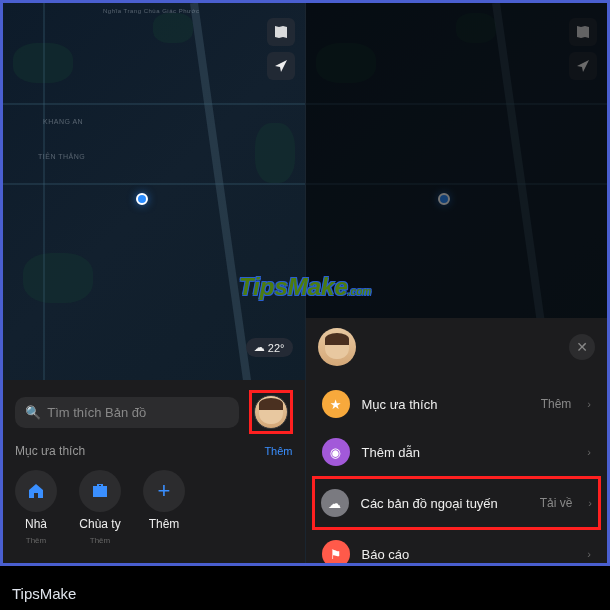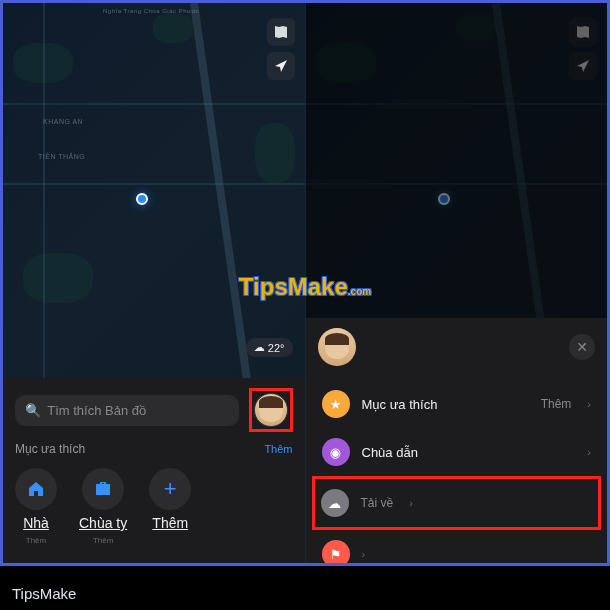--- a/index.html
+++ b/index.html
@@ -7,39 +7,39 @@
 .container { width: 610px; height: 566px; display: flex; border: 3px solid #4a5fd0; position: relative; }
 .panel { flex: 1; position: relative; overflow: hidden; background: #0a1520; }
 .panel-left { border-right: 1px solid #1a2530; }
 .map-bg { position: absolute; inset: 0; background: linear-gradient(135deg, #0d1b2a 0%, #12202e 40%, #0f1d28 100%); }
 .map-road { position: absolute; background: rgba(60,100,120,0.3); }
 .map-highway { position: absolute; background: rgba(100,130,150,0.25); width: 8px; height: 100%; left: 62%; transform: rotate(-8deg); transform-origin: top; }
 .map-green { position: absolute; background: rgba(20,60,50,0.35); border-radius: 40%; }
 .loc-label { position: absolute; color: rgba(160,170,180,0.5); font-size: 7px; letter-spacing: 0.5px; }
 .user-dot { position: absolute; width: 12px; height: 12px; background: #2a8cff; border: 2px solid #fff; border-radius: 50%; left: 44%; top: 190px; box-shadow: 0 0 8px rgba(42,140,255,0.6); }
 .watermark { position: absolute; left: 50%; top: 270px; transform: translateX(-50%); z-index: 5; }
-.watermark-text { font-size: 24px; font-weight: 700; color: #eab308; text-shadow: 0 0 1px #2a5fd0, 1px 1px 0 #2a5fd0, -1px -1px 0 #2a5fd0, 1px -1px 0 #2a5fd0, -1px 1px 0 #2a5fd0; }
+.watermark-text { font-size: 24px; font-weight: 700; font-style: italic; color: #4d7c0f; text-shadow: 0 0 1px #2a5fd0, 1px 1px 0 #2a5fd0, -1px -1px 0 #2a5fd0, 1px -1px 0 #2a5fd0, -1px 1px 0 #2a5fd0; }
 .watermark-com { font-size: 10px; }
 .ctrl-btns { position: absolute; right: 10px; top: 15px; display: flex; flex-direction: column; gap: 6px; }
 .ctrl-btn { width: 28px; height: 28px; background: rgba(40,45,55,0.7); border-radius: 6px; display: flex; align-items: center; justify-content: center; color: #eee; }
 .weather { position: absolute; right: 12px; top: 335px; background: rgba(40,45,55,0.85); padding: 3px 8px; border-radius: 10px; color: #eee; font-size: 11px; display: flex; align-items: center; gap: 3px; }
 .bottom-sheet { position: absolute; bottom: 0; left: 0; right: 0; background: #1c1c1e; padding: 10px 12px; }
 .search-row { display: flex; align-items: center; gap: 10px; margin-bottom: 10px; }
 .search-box { flex: 1; background: #2c2c2e; border-radius: 10px; padding: 8px 10px; display: flex; align-items: center; gap: 6px; color: #888; font-size: 13px; }
 .avatar { width: 34px; height: 34px; border-radius: 50%; background: linear-gradient(#e8c8a0, #d4a878); display: flex; align-items: center; justify-content: center; overflow: hidden; border: 1px solid #3a3a3c; }
 .avatar-face { width: 24px; height: 24px; background: #e8c8a0; border-radius: 50% 50% 45% 45%; position: relative; }
 .avatar-hair { position: absolute; top: -2px; left: 0; right: 0; height: 12px; background: #4a3020; border-radius: 50% 50% 0 0; }
 .highlight-red { border: 3px solid #ff2020; padding: 2px; }
 .fav-header { display: flex; justify-content: space-between; align-items: center; margin-bottom: 8px; }
 .fav-title { color: #999; font-size: 12px; }
 .fav-add { color: #3a8fff; font-size: 11px; }
 .fav-row { display: flex; gap: 22px; padding: 4px 0 8px; }
 .fav-item { display: flex; flex-direction: column; align-items: center; gap: 5px; }
 .fav-icon { width: 42px; height: 42px; border-radius: 50%; background: #2c2c2e; display: flex; align-items: center; justify-content: center; color: #3a8fff; font-size: 18px; }
-.fav-label { color: #eee; font-size: 14px; text-decoration: underline; }
+.fav-label { color: #eee; font-size: 12px; }
 .fav-sublabel { color: #666; font-size: 8px; }
 .menu-sheet { position: absolute; bottom: 0; left: 0; right: 0; top: 315px; background: #1c1c1e; padding: 10px 12px; }
 .menu-header { display: flex; justify-content: space-between; align-items: center; margin-bottom: 14px; }
 .avatar-lg { width: 38px; height: 38px; border-radius: 50%; background: linear-gradient(#e8c8a0, #d4a878); display: flex; align-items: center; justify-content: center; overflow: hidden; position: relative; }
 .close-btn { width: 26px; height: 26px; border-radius: 50%; background: #2c2c2e; display: flex; align-items: center; justify-content: center; color: #888; font-size: 14px; }
 .menu-item { display: flex; align-items: center; gap: 12px; padding: 10px 4px; }
 .menu-icon { width: 28px; height: 28px; border-radius: 50%; display: flex; align-items: center; justify-content: center; color: #fff; font-size: 13px; flex-shrink: 0; }
 .mi-star { background: #f7a93c; }
 .mi-loc { background: #a259d9; }
 .mi-cloud { background: #7a7a80; }
@@ -172,32 +172,34 @@
 
       <div class="menu-item">
         <div class="menu-icon mi-star">★</div>
         <span class="menu-label">Mục ưa thích</span>
         <span class="menu-action">Thêm</span>
         <span class="chevron">›</span>
       </div>
 
       <div class="menu-item">
         <div class="menu-icon mi-loc">◉</div>
-        <span class="menu-label">Chùa dẫn</span>
+        <span class="menu-label">Thêm dẫn</span>
         <span class="chevron">›</span>
       </div>
 
       <div class="menu-item highlight-row">
         <div class="menu-icon mi-cloud">☁</div>
+        <span class="menu-label">Các bản đồ ngoại tuyến</span>
         <span class="menu-action">Tải về</span>
         <span class="chevron">›</span>
       </div>
 
       <div class="menu-item">
         <div class="menu-icon mi-flag">⚑</div>
+        <span class="menu-label">Báo cáo</span>
         <span class="chevron">›</span>
       </div>
 
     </div>
   </div>
 
   <div class="watermark">
     <span class="watermark-text"><span>TipsMake</span><span class="watermark-com">.com</span></span>
   </div>
 </div>

